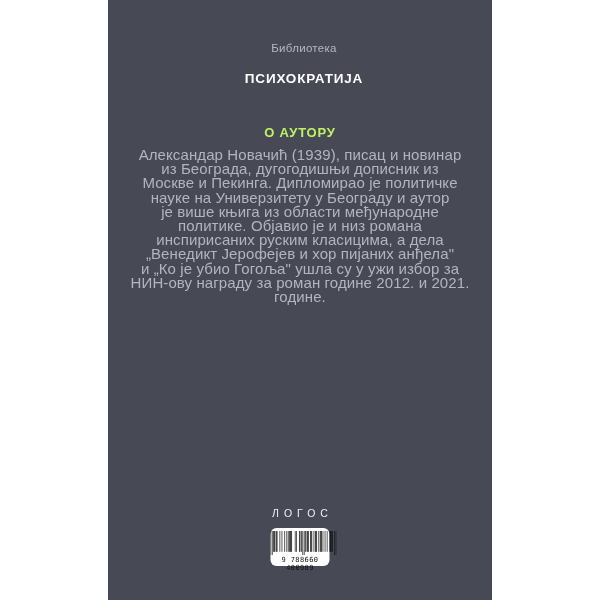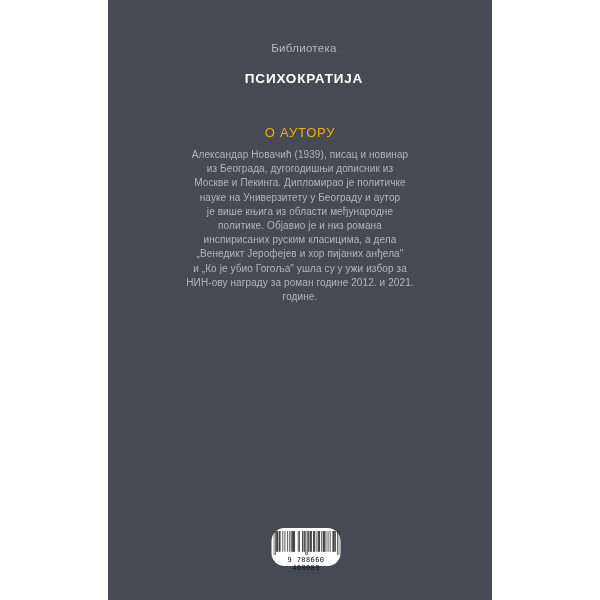--- a/index.html
+++ b/index.html
@@ -34,54 +34,53 @@
     line-height: 16px;
     font-weight: 700;
     color: #ffffff;
     letter-spacing: 0.8px;
   }
   .about-title {
     position: absolute;
     top: 125px; left: 0; right: 0;
     text-align: center;
     font-size: 13px;
-    font-weight: 400;
-    color: #eab308;
+    font-weight: 700;
+    color: #bef264;
     letter-spacing: 0.8px;
   }
   .about-text {
     position: absolute;
     top: 148px; left: 12px; right: 12px;
     text-align: center;
-    font-size: 10px;
+    font-size: 15px;
     line-height: 14.2px;
     color: #b2b5be;
     letter-spacing: 0.1px;
     white-space: pre-line;
   }
   .publisher-logo {
     position: absolute;
     top: 507px; left: 0; right: 0;
     text-align: center;
     font-size: 10.5px;
     font-weight: 500;
     color: #eef0f2;
     letter-spacing: 5px;
     text-indent: 5px; 
   }
   .barcode {
     position: absolute;
     top: 528px; left: 50%;
     transform: translateX(-50%);
-    width: 69px; height: 38px;
+    width: 59px; height: 38px;
     background: #ffffff;
-    border-radius: 13px;
+    border-radius: 6px;
     box-sizing: border-box;
     padding-top: 3px;
-    margin-left: 6px;
   }
   .barcode svg {
     display: block;
     margin: 0 auto;
     width: 66px; height: 24px;
   }
   .barcode-number {
     margin-top: 1px;
     text-align: center;
     font-size: 7px;
@@ -108,20 +107,21 @@
 Москве и Пекинга. Дипломирао је политичке
 науке на Универзитету у Београду и аутор
 је више књига из области међународне
 политике. Објавио је и низ романа
 инспирисаних руским класицима, а дела
 „Венедикт Јерофејев и хор пијаних анђела"
 и „Ко је убио Гогоља" ушла су у ужи избор за
 НИН-ову награду за роман године 2012. и 2021.
 године.</div>
 
+  <div class="publisher-logo">ЛОГОС</div>
 
   <div class="barcode">
     <svg id="barcode-bars" viewBox="0 0 95 30" preserveAspectRatio="none" xmlns="http://www.w3.org/2000/svg">
         <rect x="0" y="0" width="1" height="30" fill="#111111"></rect>
         <rect x="2" y="0" width="1" height="30" fill="#111111"></rect>
         <rect x="4" y="0" width="1" height="26" fill="#111111"></rect>
         <rect x="5" y="0" width="1" height="26" fill="#111111"></rect>
         <rect x="6" y="0" width="1" height="26" fill="#111111"></rect>
         <rect x="8" y="0" width="1" height="26" fill="#111111"></rect>
         <rect x="9" y="0" width="1" height="26" fill="#111111"></rect>

